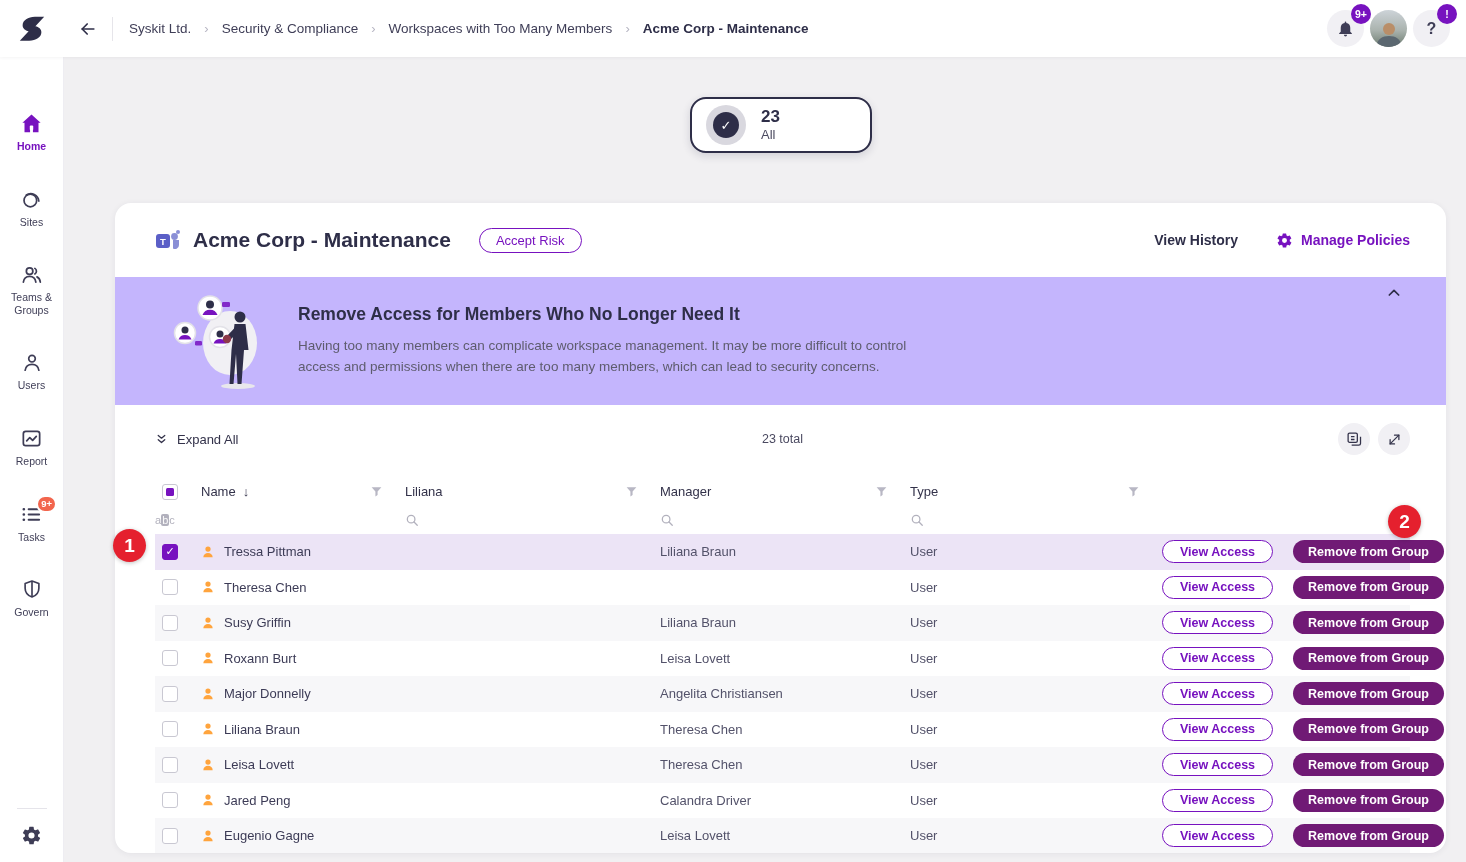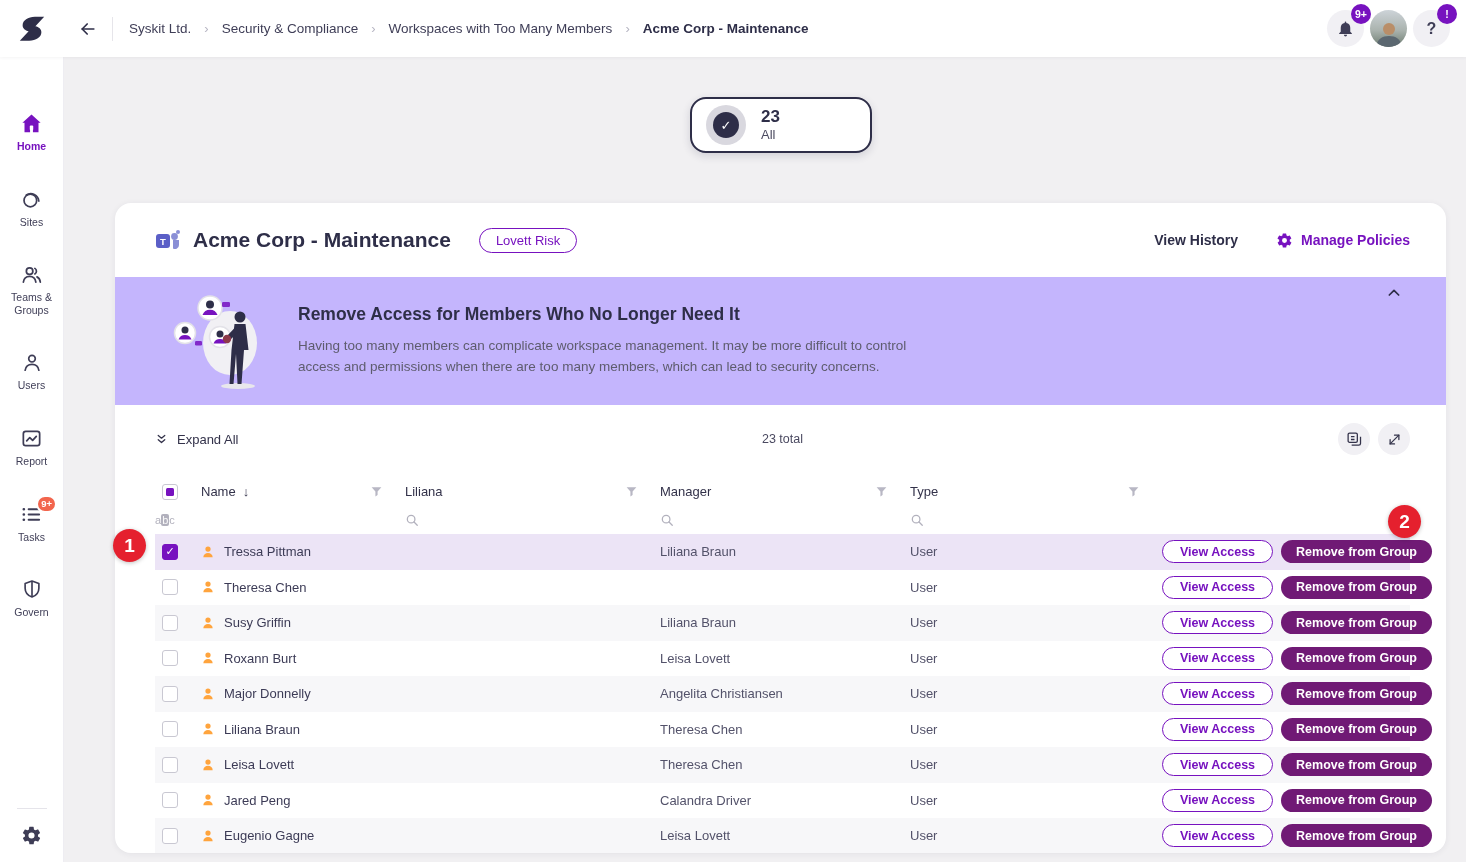--- a/index.html
+++ b/index.html
@@ -120,21 +120,21 @@
   .cb {
     width:16px; height:16px; border:1px solid #c9c8d2; border-radius:3px; background:#fff;
     display:inline-flex; align-items:center; justify-content:center; cursor:pointer;
     font-size:11px; color:#fff; margin-left:7px;
   }
   .cb.checked { background:#7712BF; border-color:#7712BF; }
   .cb.indet { position:relative; }
   .cb.indet::after { content:""; width:8px; height:8px; background:#7712BF; border-radius:1.5px; }
   .name-cell { display:flex; align-items:center; gap:9px; }
   .name-text { color:#3c3b56; }
-  .actions-cell { display:flex; justify-content:flex-end; gap:8px; }
+  .actions-cell { display:flex; justify-content:flex-end; gap:20px; }
   .btn-outline {
     height:23px; padding:0 17px; border:1.4px solid #7712BF; border-radius:12px; background:#fff;
     color:#7712BF; font-size:12.5px; font-weight:bold; cursor:pointer; font-family:inherit; white-space:nowrap;
   }
   .btn-filled {
     height:23px; padding:0 15px; border:none; border-radius:12px; background:#701a75;
     color:#fff; font-size:12.5px; font-weight:bold; cursor:pointer; font-family:inherit; white-space:nowrap;
   }
   
   .anno {
@@ -285,21 +285,21 @@
 
     <div class="card-header">
       <svg width="26" height="24" viewBox="0 0 26 24">
           <rect x="1" y="6" width="14" height="14" rx="3" fill="#5b5fc7"></rect>
           <circle cx="19.5" cy="8.5" r="3.4" fill="#8a8fd6"></circle>
           <circle cx="23" cy="4" r="2" fill="#8a8fd6"></circle>
           <path d="M18 12h6v5a4 4 0 0 1-6 3.4z" fill="#8a8fd6"></path>
           <text x="8" y="17" text-anchor="middle" font-size="9.5" font-weight="bold" fill="#fff" font-family="Liberation Sans, sans-serif">T</text>
         </svg>
       <h1 class="ws-title">Acme Corp - Maintenance</h1>
-      <button class="accept-risk">Lovett Risk</button>
+      <button class="accept-risk">Accept Risk</button>
       <div class="hdr-right">
         <span class="view-history">View History</span>
         <div class="manage-policies">
           <svg width="17" height="17" viewBox="0 0 24 24" fill="#7712BF">
               <path d="M19.4 13c.04-.33.06-.66.06-1s-.02-.67-.06-1l2.1-1.65a.5.5 0 0 0 .12-.64l-2-3.46a.5.5 0 0 0-.6-.22l-2.49 1a7.3 7.3 0 0 0-1.73-1l-.38-2.65A.5.5 0 0 0 13.93 2h-4a.5.5 0 0 0-.5.42l-.37 2.65c-.63.26-1.2.6-1.74 1l-2.48-1a.5.5 0 0 0-.61.22l-2 3.46a.5.5 0 0 0 .12.64L4.55 11c-.04.33-.06.66-.06 1s.02.67.06 1l-2.1 1.65a.5.5 0 0 0-.12.64l2 3.46c.13.23.4.32.6.22l2.49-1c.54.4 1.11.74 1.74 1l.37 2.65c.04.24.25.42.5.42h4c.25 0 .46-.18.5-.42l.37-2.65c.63-.26 1.2-.6 1.73-1l2.49 1c.23.1.48 0 .6-.22l2-3.46a.5.5 0 0 0-.12-.64L19.4 13zM12 15.5a3.5 3.5 0 1 1 0-7 3.5 3.5 0 0 1 0 7z"></path>
             </svg>
           <span>Manage Policies</span>
         </div>
       </div>
     </div>

